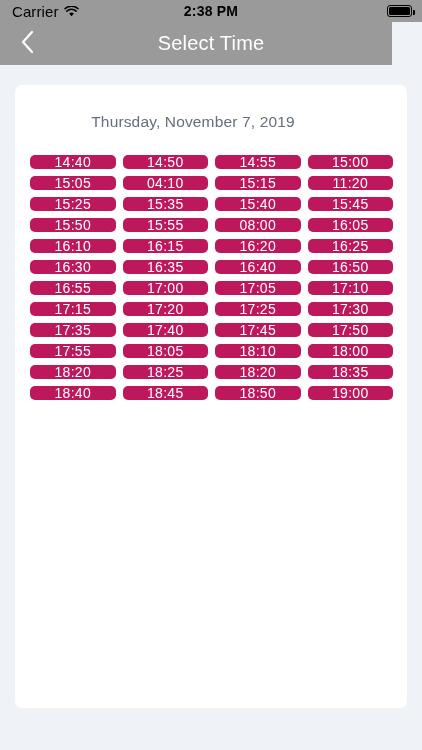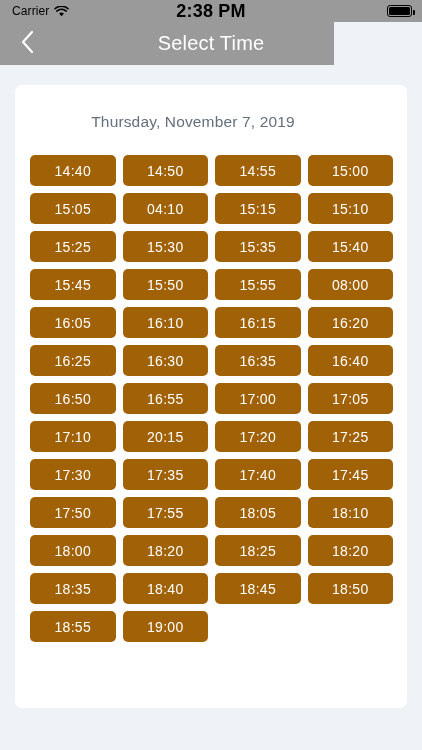--- a/index.html
+++ b/index.html
@@ -11,34 +11,34 @@
   }
   .phone { position:relative; width:422px; height:750px; background:#eff3f7; }
 
   
   .statusbar{
     position:absolute; left:0; top:0; width:422px; height:22px;
     background:#9a9a9a; color:#000;
     display:flex; align-items:center;
   }
   .sb-left{ position:absolute; left:12px; display:flex; align-items:center; gap:5px; }
-  .sb-carrier{ font-size:12px; font-weight:400; letter-spacing:.1px; color:#000; }
+  .sb-carrier{ font-size:15px; font-weight:400; letter-spacing:.1px; color:#000; }
   .wifi-icon{ display:block; width:15px; height:11px; }
   .sb-time{
     position:absolute; left:0; width:422px; text-align:center;
-    font-size:18px; font-weight:700; color:#000; letter-spacing:.2px;
+    font-size:14px; font-weight:700; color:#000; letter-spacing:.2px;
   }
   .sb-right{ position:absolute; right:10px; display:flex; align-items:center; }
   .battery{ position:relative; width:25px; height:12px; border:1.4px solid #000; border-radius:3px; }
   .battery .fill{ position:absolute; left:1px; top:1px; bottom:1px; width:21px; background:#000; border-radius:1.5px; }
   .battery .nub{ position:absolute; right:-3.5px; top:3.5px; width:2px; height:5px; background:#000; border-radius:0 1px 1px 0; }
 
   
   .navbar{
-    position:absolute; left:0; top:22px; width:334px; height:43px;
+    position:absolute; left:0; top:22px; width:392px; height:43px;
     background:#9a9a9a;
   }
   .nav-back{
     position:absolute; left:6px; top:0; width:44px; height:43px;
     display:flex; align-items:center; justify-content:center; cursor:pointer;
   }
   .nav-title{
     position:absolute; left:0; top:0; width:422px; height:43px;
     display:flex; align-items:center; justify-content:center;
     color:#ffffff; font-size:20px; font-weight:400; letter-spacing:.2px;
@@ -54,22 +54,22 @@
     color:#656f7d; font-size:15.5px; font-weight:400; letter-spacing:.15px;
   }
 
   
   .slots{
     position:absolute; left:15px; top:70px; width:365px;
     display:flex; flex-wrap:wrap;
     column-gap:7px; row-gap:7px;
   }
   .slot{
-    width:85.5px; height:31px;
-    background:#a16207; border-radius:5px;
+    width:85.5px; height:14px;
+    background:#be185d; border-radius:5px;
     color:#ffffff; font-size:14px; font-weight:400; letter-spacing:.3px;
     display:flex; align-items:center; justify-content:center;
     cursor:pointer; border:none;
     font-family:"Liberation Sans", sans-serif;
   }
 </style>
 </head>
 <body>
 
 <div class="phone">
@@ -108,59 +108,57 @@
   <div class="card">
     <div class="date-header">Thursday, November 7, 2019</div>
     <div class="slots">
         <button class="slot">14:40</button>
         <button class="slot">14:50</button>
         <button class="slot">14:55</button>
         <button class="slot">15:00</button>
         <button class="slot">15:05</button>
         <button class="slot">04:10</button>
         <button class="slot">15:15</button>
-        <button class="slot">15:10</button>
+        <button class="slot">11:20</button>
         <button class="slot">15:25</button>
-        <button class="slot">15:30</button>
         <button class="slot">15:35</button>
         <button class="slot">15:40</button>
         <button class="slot">15:45</button>
         <button class="slot">15:50</button>
         <button class="slot">15:55</button>
         <button class="slot">08:00</button>
         <button class="slot">16:05</button>
         <button class="slot">16:10</button>
         <button class="slot">16:15</button>
         <button class="slot">16:20</button>
         <button class="slot">16:25</button>
         <button class="slot">16:30</button>
         <button class="slot">16:35</button>
         <button class="slot">16:40</button>
         <button class="slot">16:50</button>
         <button class="slot">16:55</button>
         <button class="slot">17:00</button>
         <button class="slot">17:05</button>
         <button class="slot">17:10</button>
-        <button class="slot">20:15</button>
+        <button class="slot">17:15</button>
         <button class="slot">17:20</button>
         <button class="slot">17:25</button>
         <button class="slot">17:30</button>
         <button class="slot">17:35</button>
         <button class="slot">17:40</button>
         <button class="slot">17:45</button>
         <button class="slot">17:50</button>
         <button class="slot">17:55</button>
         <button class="slot">18:05</button>
         <button class="slot">18:10</button>
         <button class="slot">18:00</button>
         <button class="slot">18:20</button>
         <button class="slot">18:25</button>
         <button class="slot">18:20</button>
         <button class="slot">18:35</button>
         <button class="slot">18:40</button>
         <button class="slot">18:45</button>
         <button class="slot">18:50</button>
-        <button class="slot">18:55</button>
         <button class="slot">19:00</button>
       </div>
   </div>
 
 </div>
 
 </body></html>

